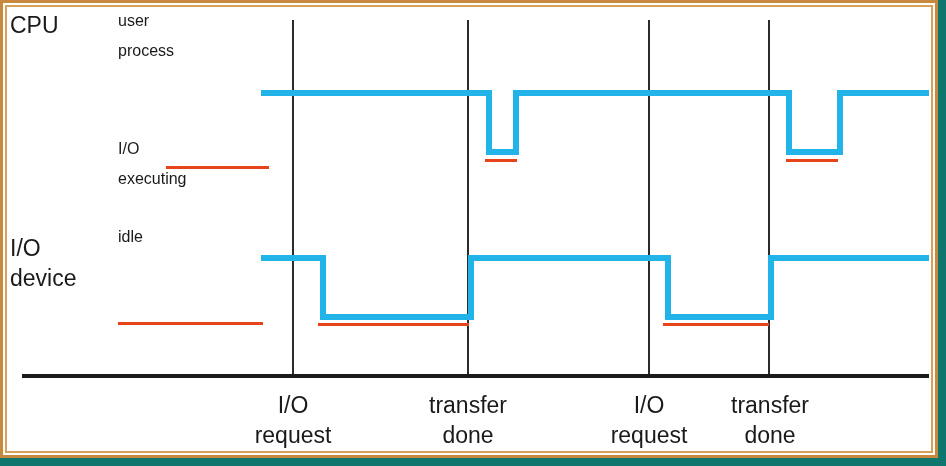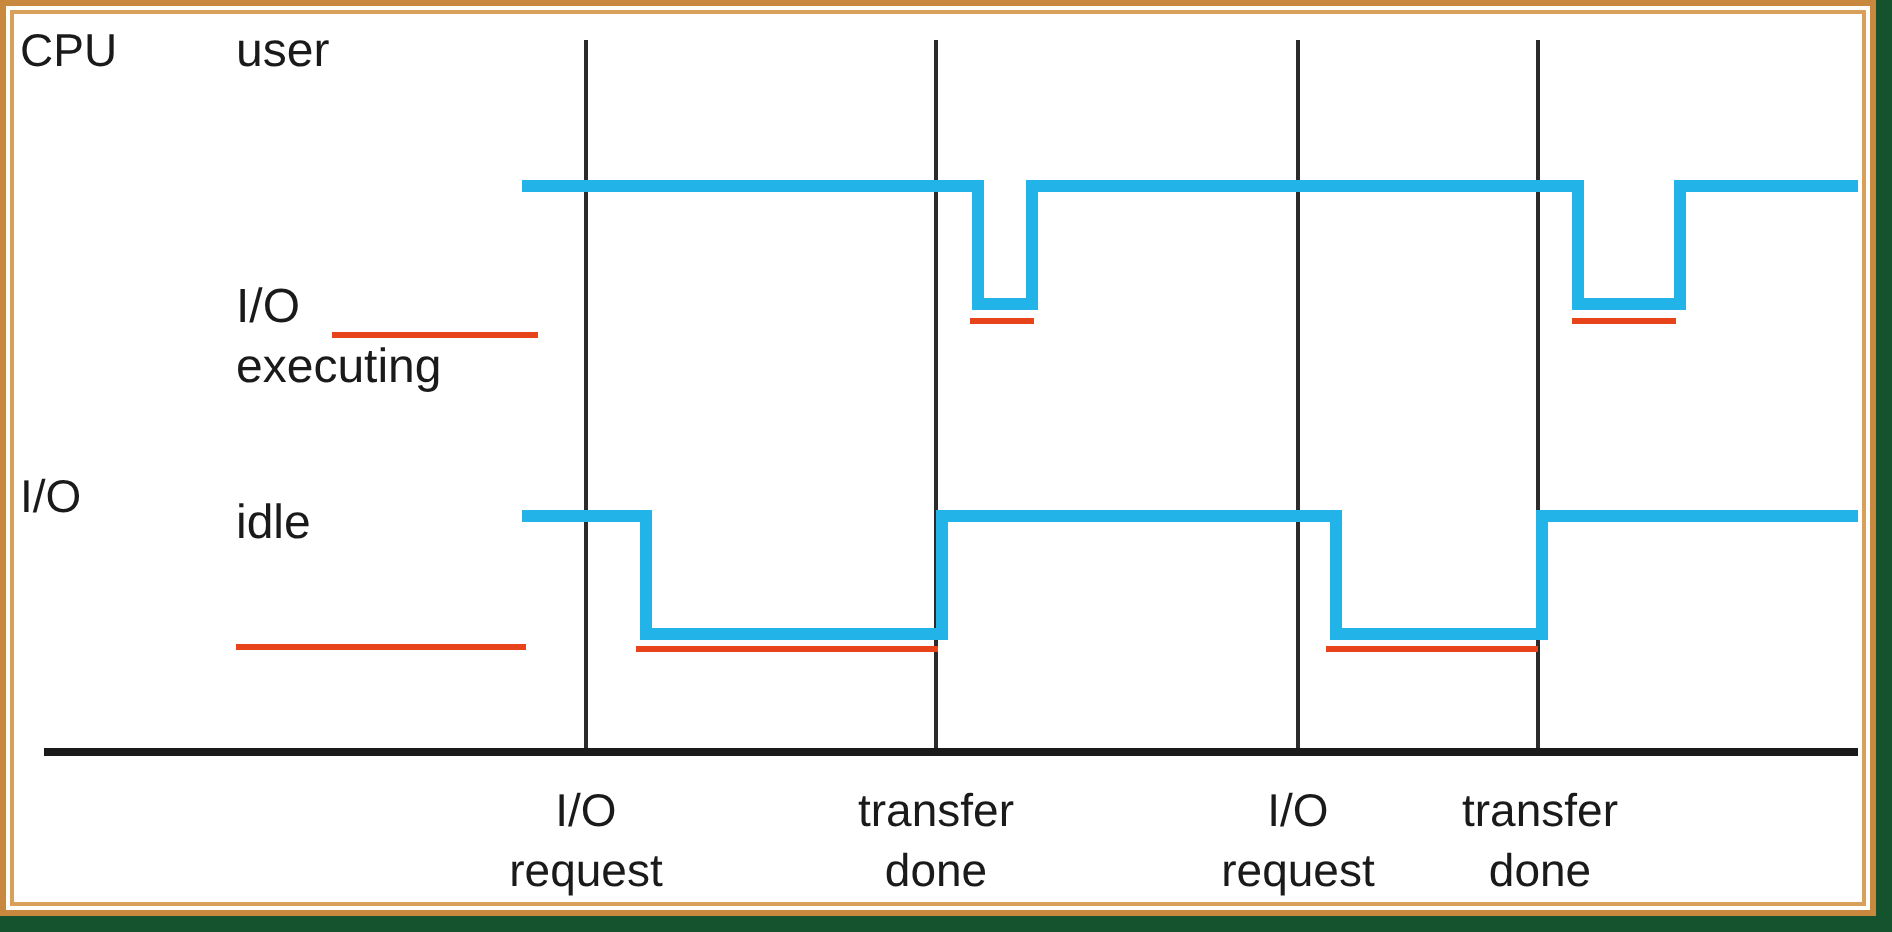--- a/index.html
+++ b/index.html
@@ -6,21 +6,21 @@
     margin: 0;
     padding: 0;
     background: #dcebf7;
   }
   #root {
     position: relative;
     width: 946px;
     height: 466px;
     overflow: hidden;
     font-family: "Liberation Sans", sans-serif;
-    background: #14532d;
+    background: #0f766e;
   }
   
   #frame-outer {
     position: absolute;
     left: 0; top: 0;
     width: 938px;
     height: 458px;
     border: 3px solid #c8893f;
     background: #fffdf8;
     box-sizing: border-box;
@@ -53,21 +53,21 @@
   .txt {
     position: absolute;
     color: #1a1a1a;
     white-space: pre;
     line-height: 1.16;
   }
   .row-label {
     font-size: 23px;
   }
   .state-label {
-    font-size: 24px;
+    font-size: 16px;
   }
   .axis-label {
     font-size: 23px;
     text-align: center;
   }
   .vline {
     position: absolute;
     width: 2px;
     background: #2b2b2b;
   }
@@ -94,28 +94,30 @@
 <div id="root">
   <div id="frame-outer"></div>
   <div id="frame-inner"></div>
 
   <div id="canvas">
     <div class="layer">
 
       <div class="txt row-label" style="left:10px; top:12px;">CPU</div>
 
       <div class="txt row-label" style="left:10px; top:235px;">I/O</div>
+      <div class="txt row-label" style="left:10px; top:265px;">device</div>
 
       <div class="txt state-label" style="left:118px; top:12px;">user</div>
+      <div class="txt state-label" style="left:118px; top:42px;">process</div>
 
       <div class="txt state-label" style="left:118px; top:140px;">I/O </div>
       <div class="uline" style="left:166px; top:166px; width:103px;"></div>
       <div class="txt state-label" style="left:118px; top:170px;">executing</div>
 
-      <div class="txt state-label" style="left:118px; top:248px;">idle</div>
+      <div class="txt state-label" style="left:118px; top:228px;">idle</div>
 
       <div class="uline" style="left:118px; top:322px; width:145px;"></div>
 
       <div class="vline" style="left:292px; top:20px; height:357px;"></div>
       <div class="vline" style="left:467px; top:20px; height:357px;"></div>
       <div class="vline" style="left:648px; top:20px; height:357px;"></div>
       <div class="vline" style="left:768px; top:20px; height:357px;"></div>
 
       <div class="wave wave-h" style="left:261px; top:90px; width:231px;"></div>
       <div class="wave wave-v" style="left:486px; top:90px; height:65px;"></div>

